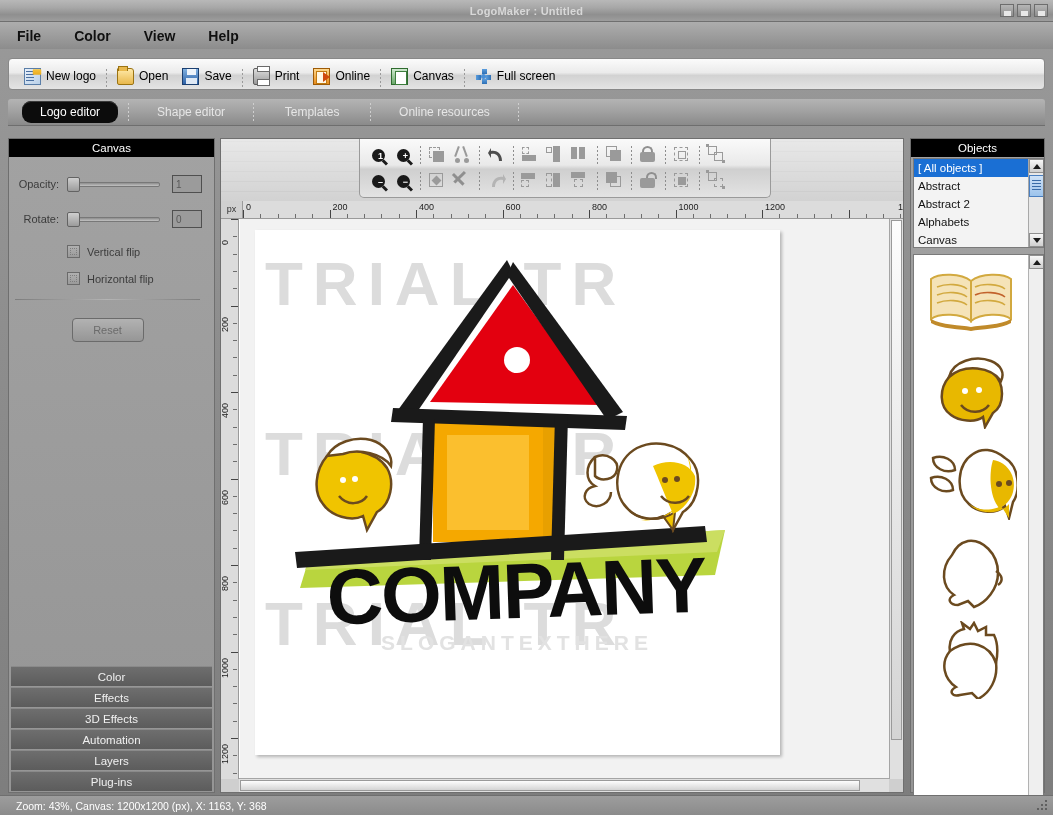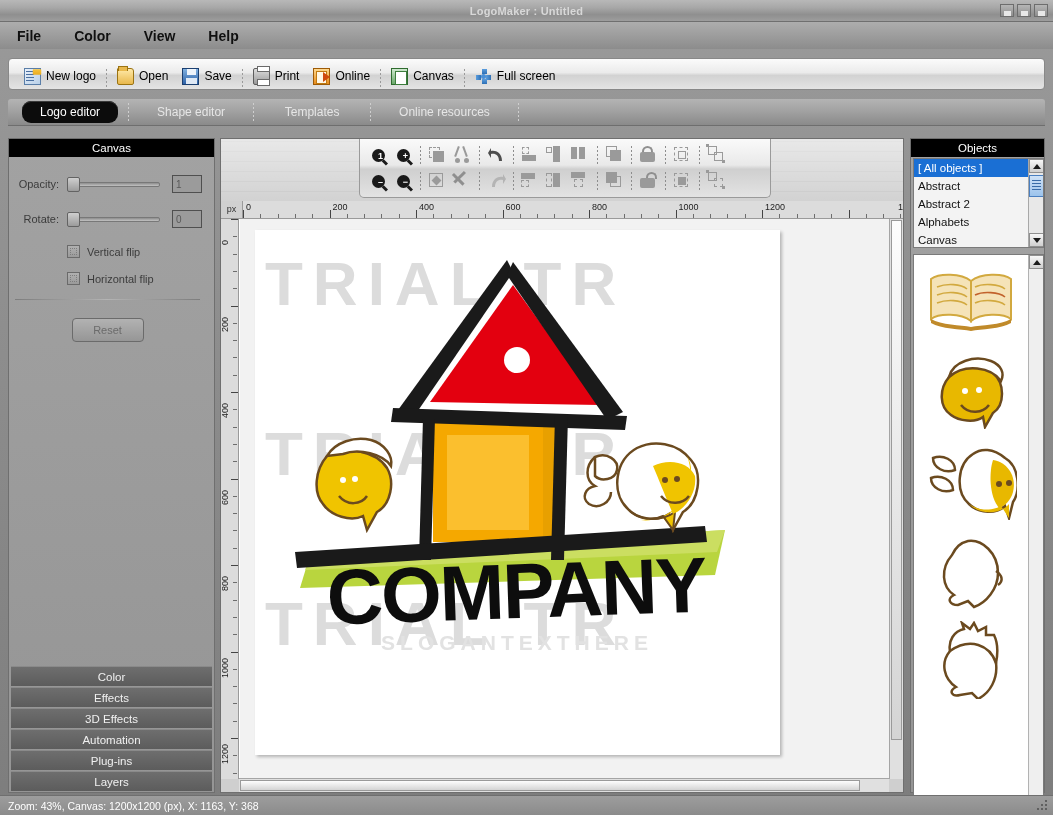--- a/index.html
+++ b/index.html
@@ -330,21 +330,21 @@
     border-top: 1px solid #8a8a8a;
     color: #f0f0f0; font-size: 11.5px; text-align: center; line-height: 20px;
     cursor: default;
   }
 
   
   .statusbar {
     position: absolute; left: 0; bottom: 0; width: 1053px; height: 20px;
     background: linear-gradient(180deg,#9d9d9d,#8b8b8b);
     border-top: 1px solid #6f6f6f;
-    font-size: 10.5px; color: #fff; line-height: 20px; padding-left: 8px;
+    font-size: 10.5px; color: #fff; line-height: 20px; padding-left: 16px;
   }
   .grip { position: absolute; right: 4px; bottom: 3px; width: 12px; height: 12px; }
   .grip i { position:absolute;width:2px;height:2px;background:#5f5f5f; }
 </style>
 </head>
 <body>
 
 <div id="app">
 
   <div class="titlebar">
@@ -453,22 +453,22 @@
       <div class="divider"></div>
 
       <div class="resetbtn">Reset</div>
     </div>
 
     <div class="accordion">
       <div class="acc-item">Color</div>
       <div class="acc-item">Effects</div>
       <div class="acc-item">3D Effects</div>
       <div class="acc-item">Automation</div>
+      <div class="acc-item">Layers</div>
       <div class="acc-item">Plug-ins</div>
-      <div class="acc-item">Layers</div>
     </div>
   </div>
 
   <div class="center">
     <div class="canvas-hdr"></div>
 
     <div class="float-tools">
 
       <div class="trow">
         <div class="tico">

